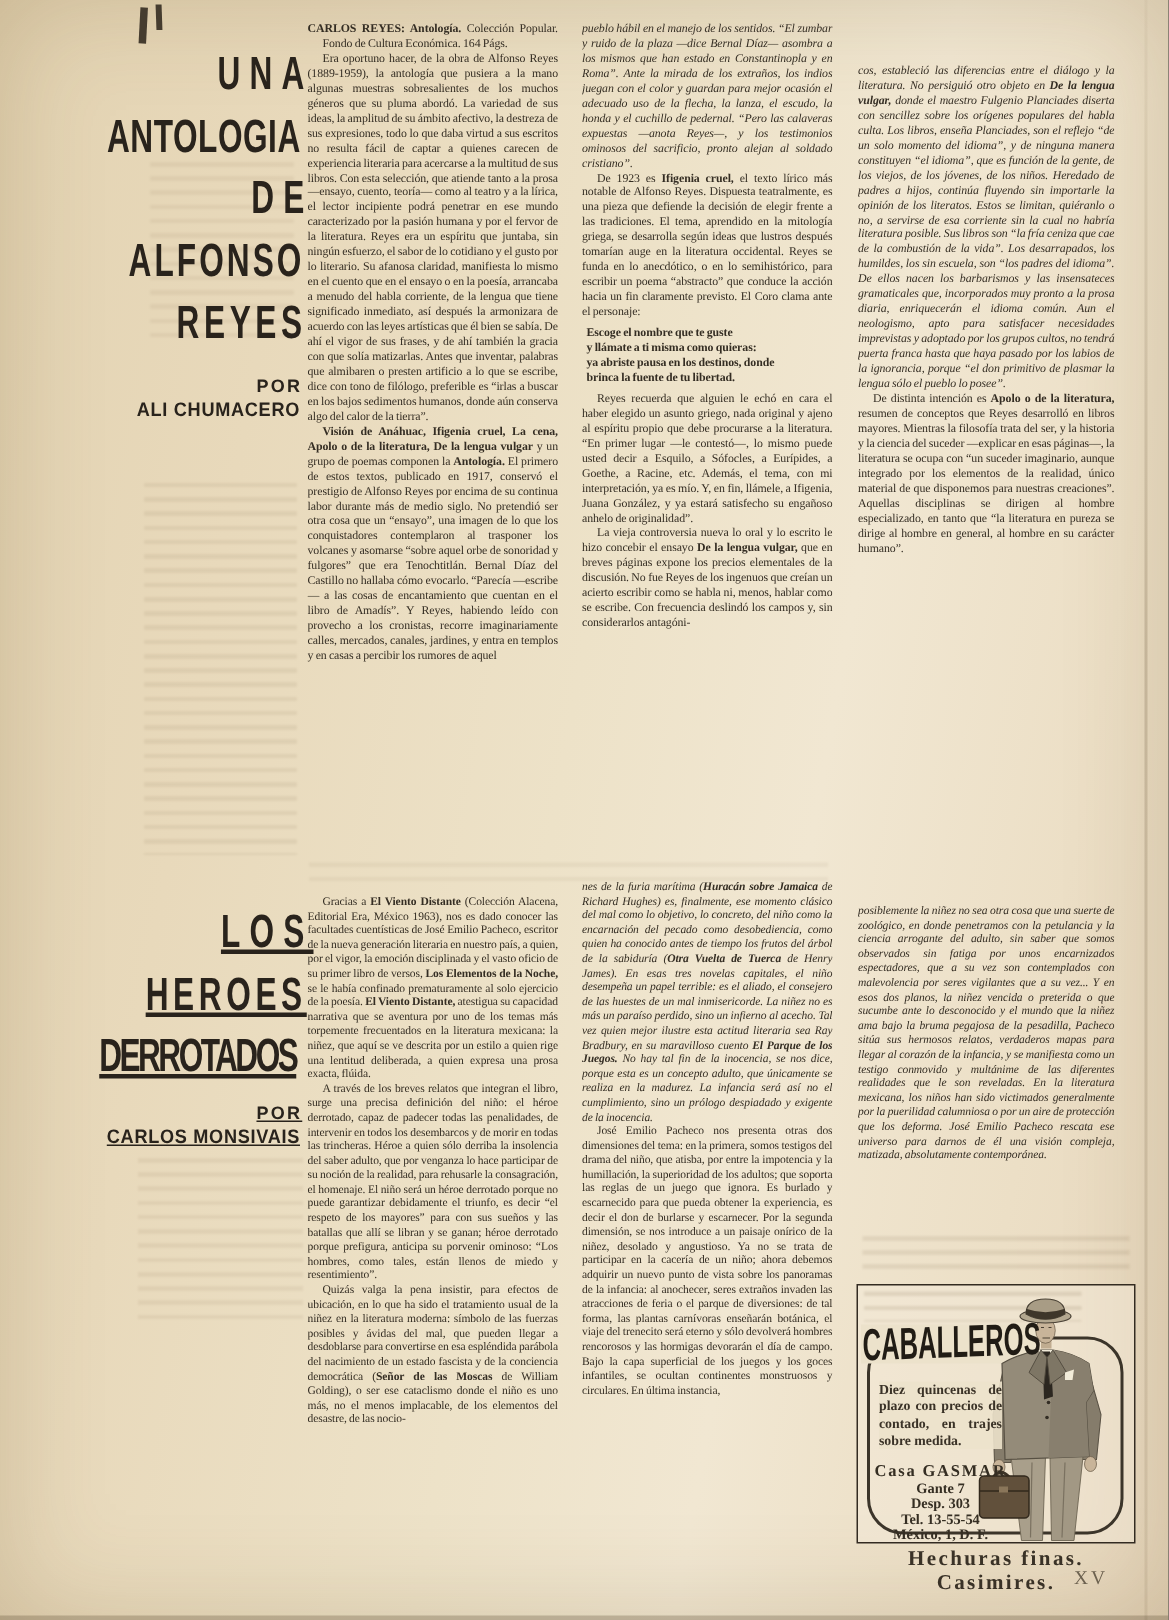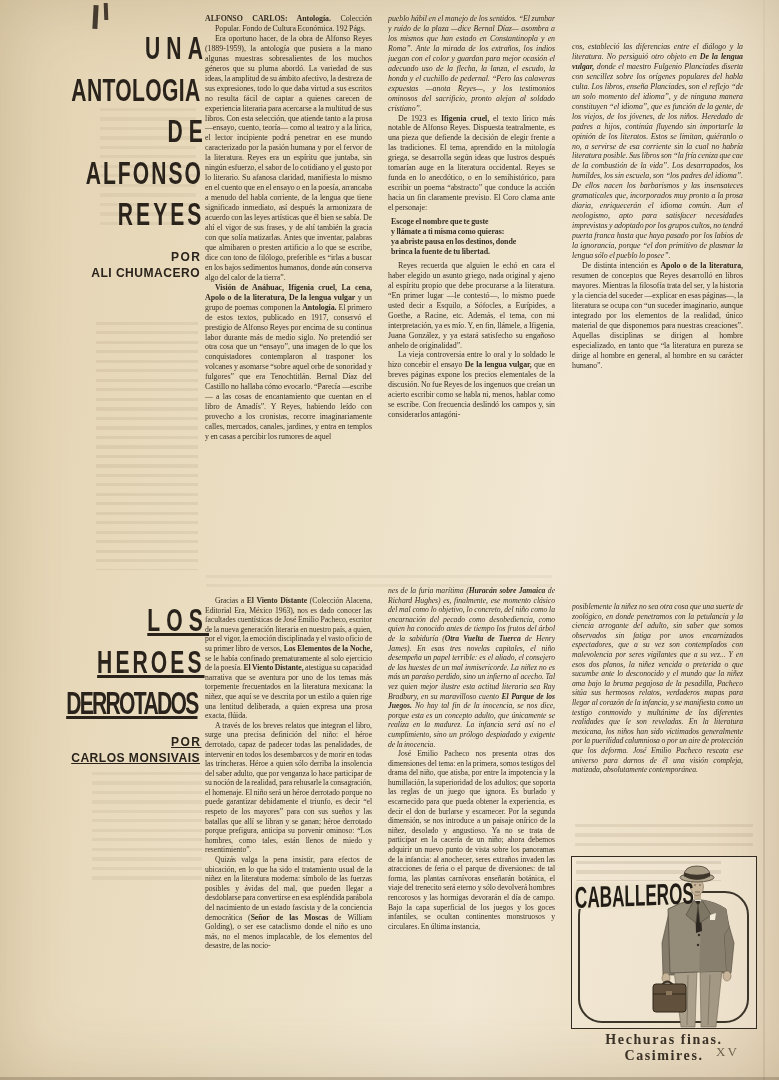--- a/index.html
+++ b/index.html
@@ -67,30 +67,30 @@
     <div class="ln" style="letter-spacing:9px;margin-right:-9px;">UNA</div>
     <div class="ln" style="letter-spacing:.5px;margin-right:-.5px;">ANTOLOGIA</div>
     <div class="ln" style="letter-spacing:9px;margin-right:-9px;">DE</div>
     <div class="ln" style="letter-spacing:3px;margin-right:-3px;">ALFONSO</div>
     <div class="ln" style="letter-spacing:4.5px;margin-right:-4.5px;">REYES</div>
     <div class="por">POR</div>
     <div class="by">ALI CHUMACERO</div>
   </div>
 
   <div class="col" style="left:205px;top:14px;width:167px;height:562px;">
-      <p class="hang"><b>ALFONSO CARLOS: Antología.</b><span> Colección Popular. Fondo de Cultura Económica. 192 Págs.</span></p>
+      <p class="hang"><b>CARLOS REYES: Antología.</b><span> Colección Popular. Fondo de Cultura Económica. 164 Págs.</span></p>
       <p><span>Era oportuno hacer, de la obra de Alfonso Reyes (1889-1959), la antología que pusiera a la mano algunas muestras sobresalientes de los muchos géneros que su pluma abordó. La variedad de sus ideas, la amplitud de su ámbito afectivo, la destreza de sus expresiones, todo lo que daba virtud a sus escritos no resulta fácil de captar a quienes carecen de experiencia literaria para acercarse a la multitud de sus libros. Con esta selección, que atiende tanto a la prosa —ensayo, cuento, teoría— como al teatro y a la lírica, el lector incipiente podrá penetrar en ese mundo caracterizado por la pasión humana y por el fervor de la literatura. Reyes era un espíritu que juntaba, sin ningún esfuerzo, el sabor de lo cotidiano y el gusto por lo literario. Su afanosa claridad, manifiesta lo mismo en el cuento que en el ensayo o en la poesía, arrancaba a menudo del habla corriente, de la lengua que tiene significado inmediato, así después la armonizara de acuerdo con las leyes artísticas que él bien se sabía. De ahí el vigor de sus frases, y de ahí también la gracia con que solía matizarlas. Antes que inventar, palabras que almibaren o presten artificio a lo que se escribe, dice con tono de filólogo, preferible es “irlas a buscar en los bajos sedimentos humanos, donde aún conserva algo del calor de la tierra”.</span></p>
       <p><b>Visión de Anáhuac, Ifigenia cruel, La cena, Apolo o de la literatura, De la lengua vulgar</b><span> y un grupo de poemas componen la </span><b>Antología.</b><span> El primero de estos textos, publicado en 1917, conservó el prestigio de Alfonso Reyes por encima de su continua labor durante más de medio siglo. No pretendió ser otra cosa que un “ensayo”, una imagen de lo que los conquistadores contemplaron al trasponer los volcanes y asomarse “sobre aquel orbe de sonoridad y fulgores” que era Tenochtitlán. Bernal Díaz del Castillo no hallaba cómo evocarlo. “Parecía —escribe— a las cosas de encantamiento que cuentan en el libro de Amadís”. Y Reyes, habiendo leído con provecho a los cronistas, recorre imaginariamente calles, mercados, canales, jardines, y entra en templos y en casas a percibir los rumores de aquel</span></p>
     </div>
   <div class="col" style="left:388px;top:14px;width:167px;height:570px;">
       <p class="cont"><span>pueblo hábil en el manejo de los sentidos. “El zumbar y ruido de la plaza —dice Bernal Díaz— asombra a los mismos que han estado en Constantinopla y en Roma”. Ante la mirada de los extraños, los indios juegan con el color y guardan para mejor ocasión el adecuado uso de la flecha, la lanza, el escudo, la honda y el cuchillo de pedernal. “Pero las calaveras expuestas —anota Reyes—, y los testimonios ominosos del sacrificio, pronto alejan al soldado cristiano”.</span></p>
       <p><span>De 1923 es </span><b>Ifigenia cruel,</b><span> el texto lírico más notable de Alfonso Reyes. Dispuesta teatralmente, es una pieza que defiende la decisión de elegir frente a las tradiciones. El tema, aprendido en la mitología griega, se desarrolla según ideas que lustros después tomarían auge en la literatura occidental. Reyes se funda en lo anecdótico, o en lo semihistórico, para escribir un poema “abstracto” que conduce la acción hacia un fin claramente previsto. El Coro clama ante el personaje:</span></p>
       <p class="verse"><b>Escoge el nombre que te guste<br>y llámate a ti misma como quieras:<br>ya abriste pausa en los destinos, donde<br>brinca la fuente de tu libertad.</b></p>
       <p><span>Reyes recuerda que alguien le echó en cara el haber elegido un asunto griego, nada original y ajeno al espíritu propio que debe procurarse a la literatura. “En primer lugar —le contestó—, lo mismo puede usted decir a Esquilo, a Sófocles, a Eurípides, a Goethe, a Racine, etc. Además, el tema, con mi interpretación, ya es mío. Y, en fin, llámele, a Ifigenia, Juana González, y ya estará satisfecho su engañoso anhelo de originalidad”.</span></p>
-      <p><span>La vieja controversia entre lo oral y lo soldado le hizo concebir el ensayo </span><b>De la lengua vulgar,</b><span> que en breves páginas expone los precios elementales de la discusión. No fue Reyes de los ingenuos que creían un acierto escribir como se habla ni, menos, hablar como se escribe. Con frecuencia deslindó los campos y, sin considerarlos antagóni-</span></p>
+      <p><span>La vieja controversia nueva lo oral y lo escrito le hizo concebir el ensayo </span><b>De la lengua vulgar,</b><span> que en breves páginas expone los precios elementales de la discusión. No fue Reyes de los ingenuos que creían un acierto escribir como se habla ni, menos, hablar como se escribe. Con frecuencia deslindó los campos y, sin considerarlos antagóni-</span></p>
     </div>
   <div class="col" style="left:572px;top:14px;width:171px;height:562px;margin-top:28px;">
       <p class="cont"><span>cos, estableció las diferencias entre el diálogo y la literatura. No persiguió otro objeto en </span><b>De la lengua vulgar,</b><span> donde el maestro Fulgenio Planciades diserta con sencillez sobre los orígenes populares del habla culta. Los libros, enseña Planciades, son el reflejo “de un solo momento del idioma”, y de ninguna manera constituyen “el idioma”, que es función de la gente, de los viejos, de los jóvenes, de los niños. Heredado de padres a hijos, continúa fluyendo sin importarle la opinión de los literatos. Estos se limitan, quiéranlo o no, a servirse de esa corriente sin la cual no habría literatura posible. Sus libros son “la fría ceniza que cae de la combustión de la vida”. Los desarrapados, los humildes, los sin escuela, son “los padres del idioma”. De ellos nacen los barbarismos y las insensateces gramaticales que, incorporados muy pronto a la prosa diaria, enriquecerán el idioma común. Aun el neologismo, apto para satisfacer necesidades imprevistas y adoptado por los grupos cultos, no tendrá puerta franca hasta que haya pasado por los labios de la ignorancia, porque “el don primitivo de plasmar la lengua sólo el pueblo lo posee”.</span></p>
       <p><span>De distinta intención es </span><b>Apolo o de la literatura,</b><span> resumen de conceptos que Reyes desarrolló en libros mayores. Mientras la filosofía trata del ser, y la historia y la ciencia del suceder —explicar en esas páginas—, la literatura se ocupa con “un suceder imaginario, aunque integrado por los elementos de la realidad, único material de que disponemos para nuestras creaciones”. Aquellas disciplinas se dirigen al hombre especializado, en tanto que “la literatura en pureza se dirige al hombre en general, al hombre en su carácter humano”.</span></p>
     </div>
 
   <div class="hl" style="top:600px;text-decoration:underline;">
     <div class="ln" style="letter-spacing:9px;margin-right:-9px;">LOS</div>
     <div class="ln" style="letter-spacing:4.5px;margin-right:-4.5px;">HEROES</div>
     <div class="ln" style="letter-spacing:-2.5px;margin-right:2.5px;">DERROTADOS</div>
@@ -156,18 +156,26 @@
         <line x1="49" y1="22" x2="51" y2="22" stroke="#4a4032" stroke-width=".8"></line>
         <line x1="45" y1="29" x2="50" y2="29" stroke="#4a4032" stroke-width=".7"></line>
       </g>
       <g>
         <ellipse cx="47" cy="14.5" rx="17" ry="4.5" fill="#b3a78f" stroke="#4a4236" stroke-width=".8"></ellipse>
         <path d="M34,13 Q34,3 47,3 Q60,3 60,13 Q54,16.5 47,16.5 Q40,16.5 34,13 Z" fill="#a89c85" stroke="#4a4236" stroke-width=".8"></path>
         <path d="M34,9.5 Q47,14 60,9.5 L60,13 Q54,16.5 47,16.5 Q40,16.5 34,13 Z" fill="#3e362a"></path>
       </g>
     </svg>
     <div class="ad-headline">CABALLEROS</div>
+    <div class="ad-offer">Diez quincenas de plazo con precios de contado, en trajes sobre medida.</div>
+    <div class="ad-contact">
+      <div class="ad-firm">Casa GASMAR</div>
+      <div class="ad-line">Gante 7</div>
+      <div class="ad-line">Desp. 303</div>
+      <div class="ad-line">Tel. 13-55-54</div>
+      <div class="ad-line">México, 1, D. F.</div>
+    </div>
   </div>
 
   <div class="ad-tagline">Hechuras finas. Casimires.</div>
   <div class="pagenum">XV</div>
 
 </div>
 
 </body></html>

